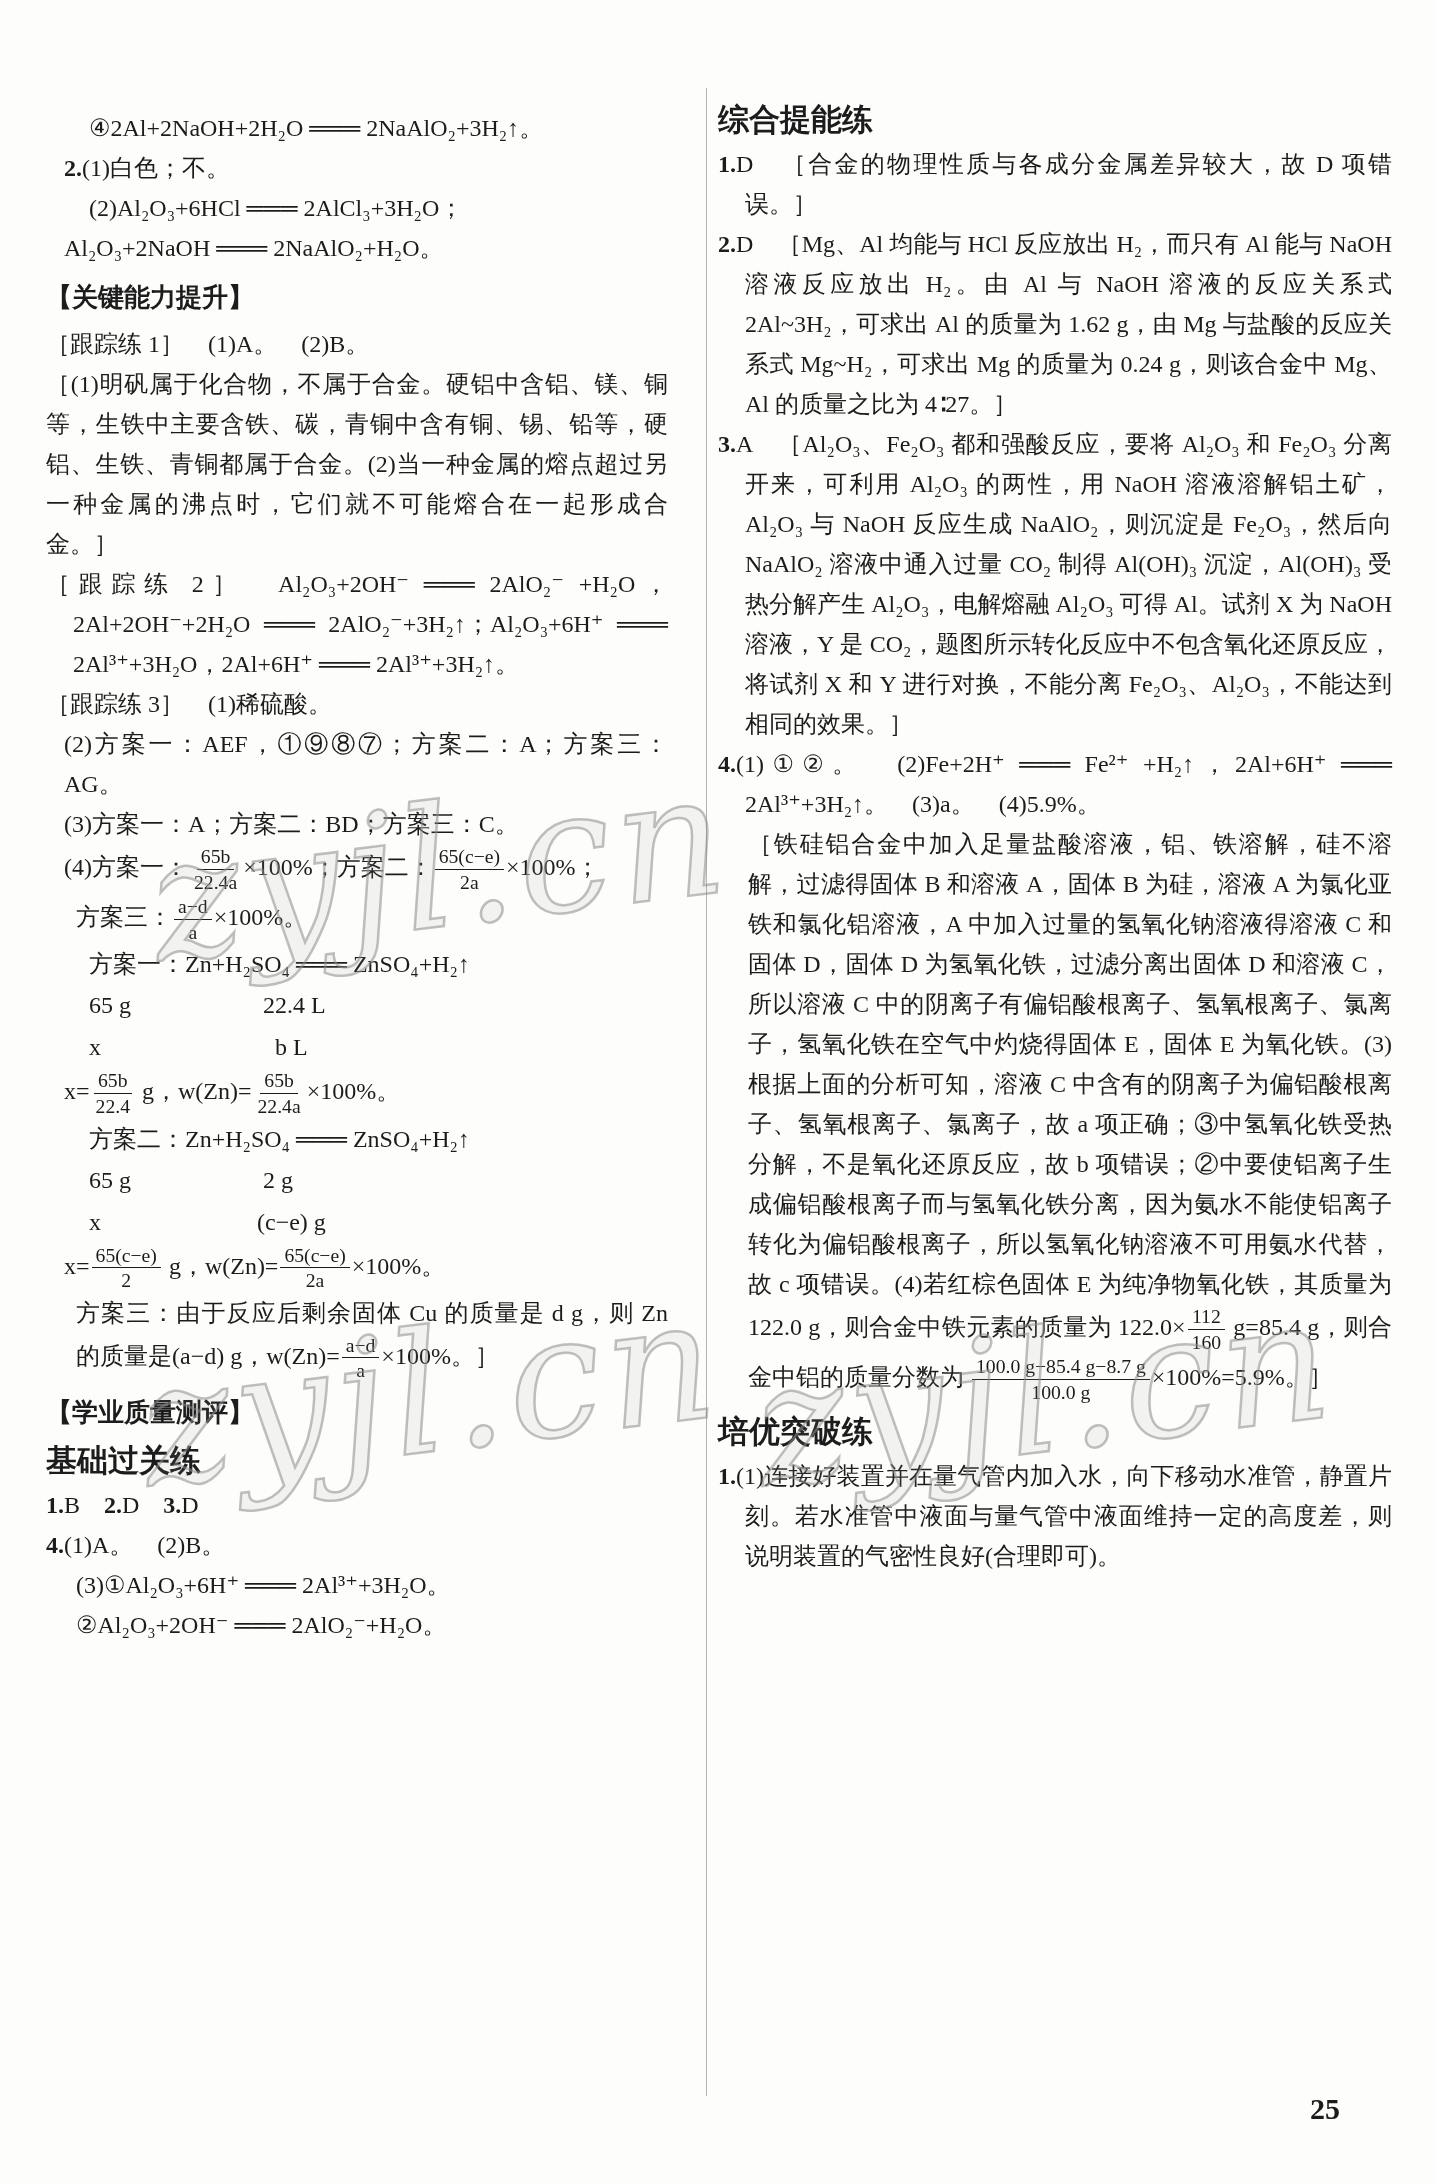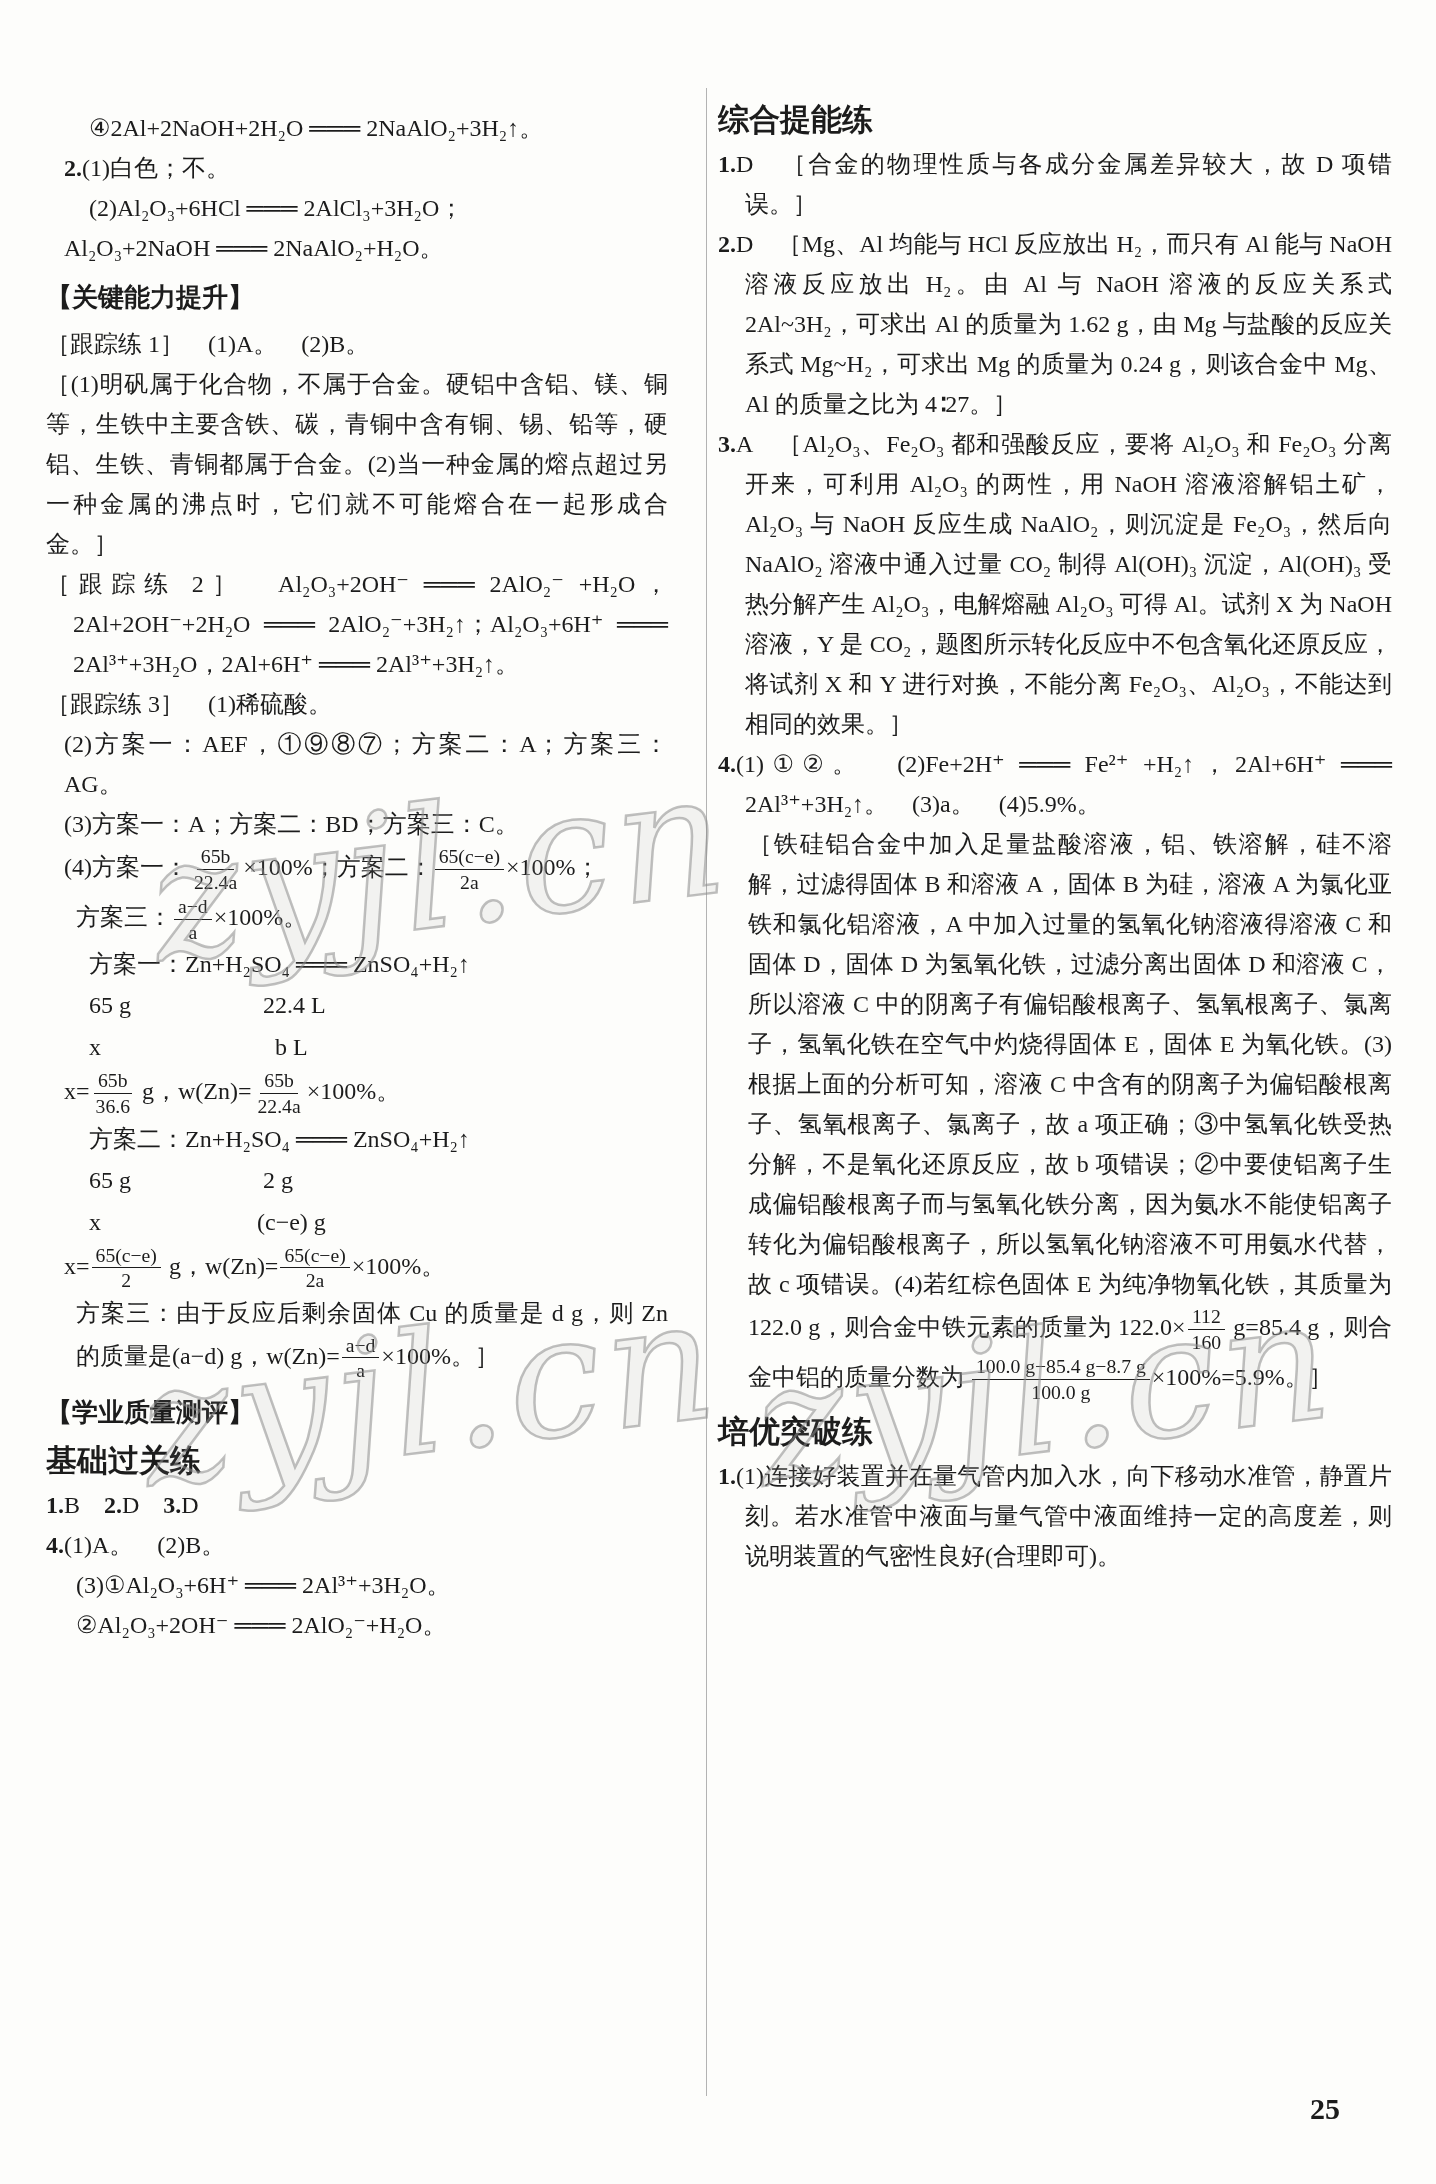--- a/index.html
+++ b/index.html
@@ -83,21 +83,21 @@
         </span>×100%；</div>
       <div class="blk p ind2">方案三：<span class="frac">
           <span class="fnum">a−d</span>
           <span class="fden">a</span>
         </span>×100%。</div>
       <div class="blk p ind3">方案一：Zn+H₂SO₄ ═══ ZnSO₄+H₂↑</div>
       <div class="blk work ind3">65 g                      22.4 L</div>
       <div class="blk work ind3">x                             b L</div>
       <div class="blk p ind1">x=<span class="frac">
           <span class="fnum">65b</span>
-          <span class="fden">36.6</span>
+          <span class="fden">22.4</span>
         </span> g，w(Zn)=<span class="frac">
           <span class="fnum">65b</span>
           <span class="fden">22.4a</span>
         </span>×100%。</div>
       <div class="blk p ind3">方案二：Zn+H₂SO₄ ═══ ZnSO₄+H₂↑</div>
       <div class="blk work ind3">65 g                      2 g</div>
       <div class="blk work ind3">x                          (c−e) g</div>
       <div class="blk p ind1">x=<span class="frac">
           <span class="fnum">65(c−e)</span>
           <span class="fden">2</span>

